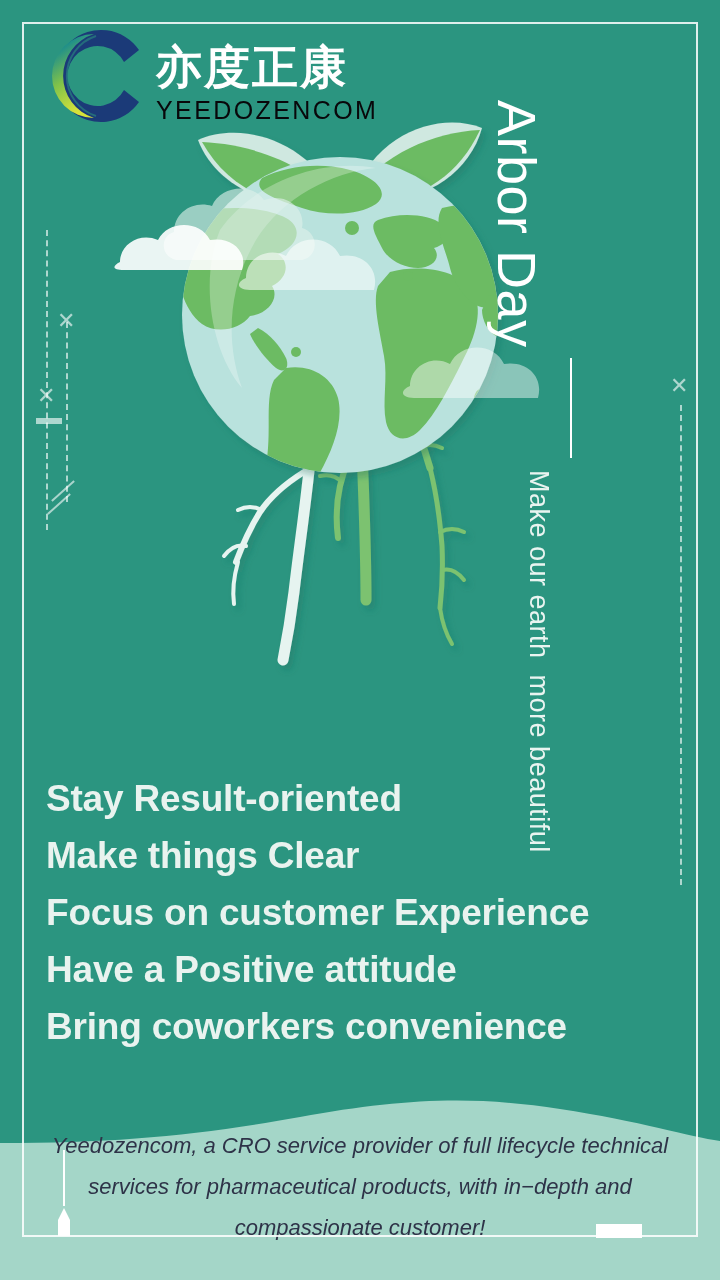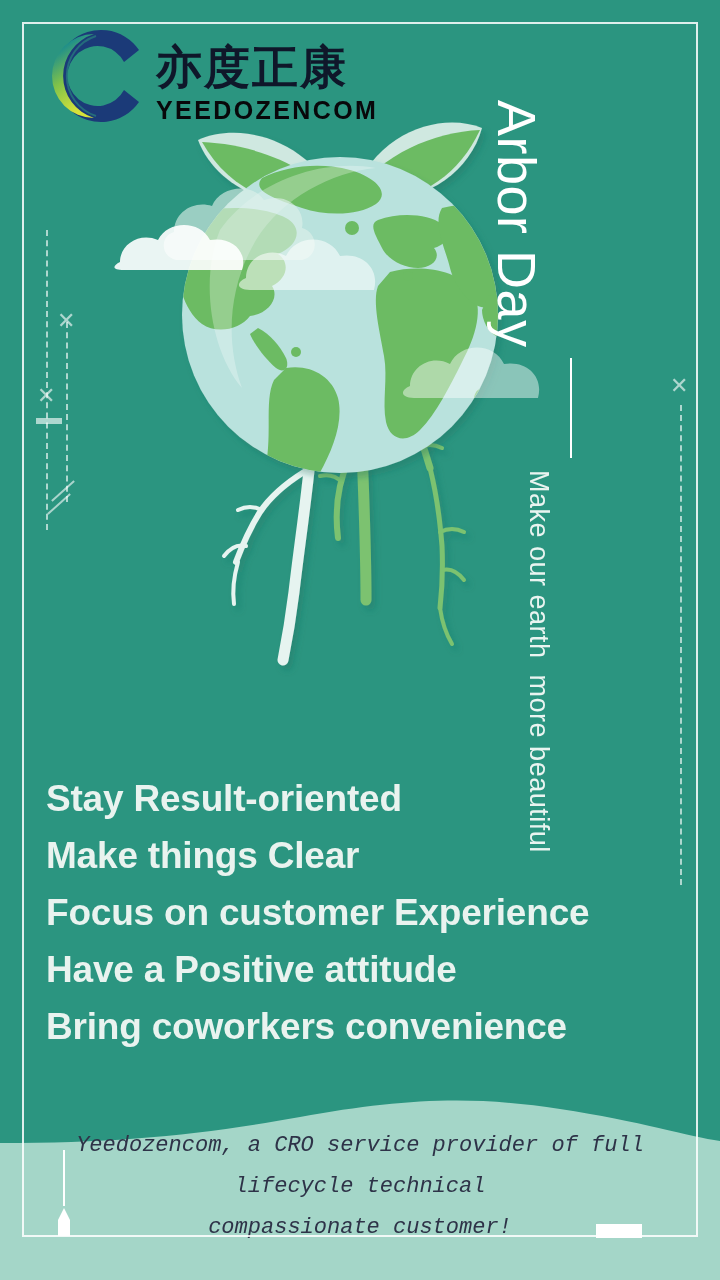--- a/index.html
+++ b/index.html
@@ -12,24 +12,24 @@
 
   
   .frame{position:absolute;left:22px;top:22px;width:676px;height:1215px;
          border:2px solid rgba(255,255,255,.85);box-sizing:border-box;pointer-events:none;}
   .frame-nub{position:absolute;left:596px;top:1224px;width:46px;height:14px;background:#ffffff;}
 
   
   .logo{position:absolute;left:44px;top:26px;width:300px;height:100px;}
   .logo-mark{position:absolute;left:0;top:2px;width:104px;height:96px;}
   .logo-cn{position:absolute;left:112px;top:18px;font-size:46px;letter-spacing:2px;
-           color:#0f172a;font-weight:600;font-family:"DejaVu Sans",sans-serif;line-height:1;
+           color:#ffffff;font-weight:600;font-family:"DejaVu Sans",sans-serif;line-height:1;
            white-space:nowrap;}
   .logo-en{position:absolute;left:112px;top:72px;font-size:25px;letter-spacing:2.4px;
-           color:#08070a;font-weight:700;font-family:"Liberation Sans",sans-serif;line-height:1;
+           color:#08070a;font-weight:400;font-family:"Liberation Sans",sans-serif;line-height:1;
            white-space:nowrap;}
 
   
   .illus{position:absolute;left:90px;top:100px;width:470px;height:610px;}
 
   
   .vtitle-wrap{position:absolute;left:556px;top:100px;width:110px;height:720px;}
   .vtitle{position:absolute;left:-12px;top:0;width:250px;height:72px;
           transform:rotate(90deg);transform-origin:left top;
           font-size:54px;font-weight:400;color:#ffffff;white-space:nowrap;
@@ -42,21 +42,21 @@
 
   
   .slogans{position:absolute;left:46px;top:770px;width:620px;}
   .slogan{font-size:37px;font-weight:bold;color:#e9f3ef;line-height:57px;white-space:nowrap;
           letter-spacing:-.2px;}
 
   
   .wave{position:absolute;left:0;bottom:0;width:720px;height:185px;}
   .footer-text{position:absolute;left:40px;bottom:32px;width:640px;text-align:center;
                color:#2e3348;font-size:22px;line-height:41px;
-               font-family:Liberation Mono, monospace;font-style:italic;}
+               font-family:Liberation Sans, sans-serif;font-style:italic;}
   .footer-text div{display:block;}
 
   
   .dec{position:absolute;pointer-events:none;}
   .dash-v{width:0;border-left:2px dashed rgba(255,255,255,.62);}
   .xmark{color:rgba(255,255,255,.62);font-size:22px;line-height:1;font-weight:300;
          font-family:"Liberation Sans",sans-serif;}
   .bar{background:rgba(255,255,255,.62);}
   .pencil{position:absolute;left:54px;bottom:40px;width:20px;height:90px;}
 </style>
@@ -221,20 +221,21 @@
     <div class="slogan">Have a Positive attitude</div>
     <div class="slogan">Bring coworkers convenience</div>
   </div>
 
   <svg class="wave" viewBox="0 0 720 185" preserveAspectRatio="none">
     <path d="M0 48 C120 48 200 40 300 22 C400 4 470 0 560 14 C640 26 690 42 720 46 L720 185 L0 185 Z" fill="#a4d6c8"></path>
   </svg>
 
   <div class="footer-text">
     <div>Yeedozencom, a CRO service provider of full lifecycle technical</div>
+    <div>services for pharmaceutical products, with in−depth and</div>
     <div>compassionate customer!</div>
   </div>
 
   <svg class="pencil" viewBox="0 0 20 90">
     <rect x="9" y="0" width="2" height="56" fill="#ffffff"></rect>
     <path d="M10 58 L16 70 L4 70 Z" fill="#ffffff"></path>
     <rect x="4" y="70" width="12" height="16" fill="#ffffff"></rect>
   </svg>
 
   <div class="frame"></div>

